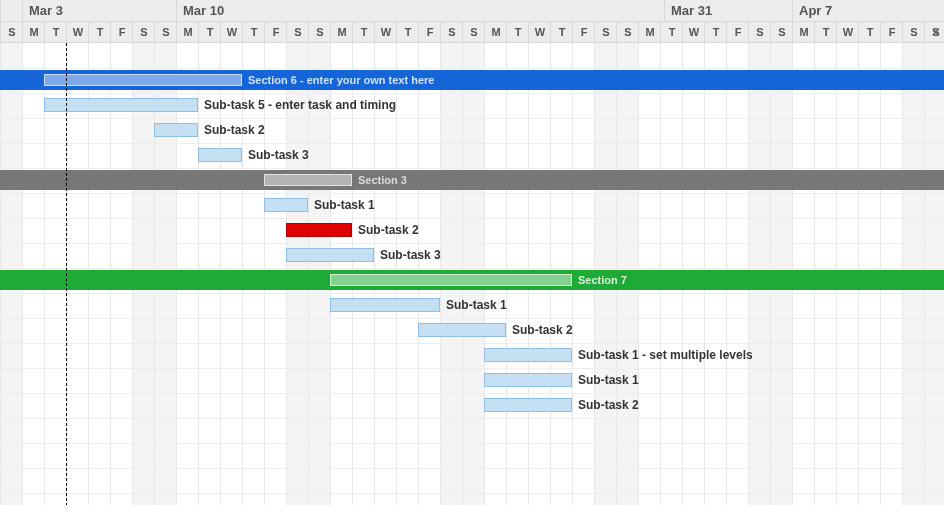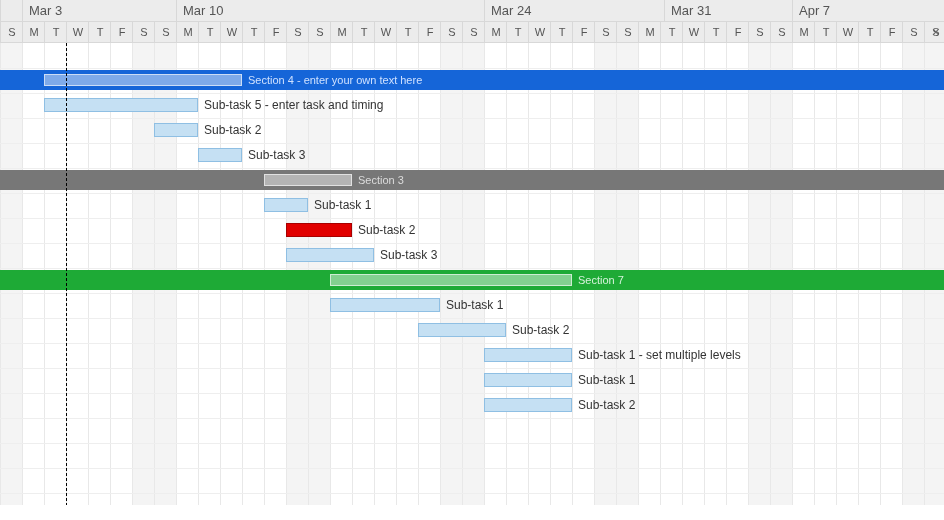--- a/index.html
+++ b/index.html
@@ -8,20 +8,21 @@
     font-family: -apple-system, "Helvetica Neue", Arial, sans-serif;
     font-size: 12px;
     color: #444;
     background: #fff;
   }
   .chart {
     position: relative;
     width: 944px;
     height: 505px;
     overflow: hidden;
+    font-weight: bold;
   }
   
   .header {
     position: relative;
     height: 42px;
     background: #ececec;
     border-bottom: 1px solid #d8d8d8;
   }
   .week-row, .day-row {
     position: relative;
@@ -132,21 +133,20 @@
   }
 </style>
 </head>
 <body>
 
 <div class="chart">
   <div class="header">
     <div class="week-row" id="week-row">
         <div class="week-cell" style="left: 22px; width: 154px;">Mar 3</div>
         <div class="week-cell" style="left: 176px; width: 154px;">Mar 10</div>
-        <div class="week-cell" style="left: 484px; width: 154px;">Mar 24</div>
         <div class="week-cell" style="left: 664px; width: 154px;">Mar 31</div>
         <div class="week-cell" style="left: 792px; width: 154px;">Apr 7</div>
         <div class="week-cell" style="left: 0px; width: 22px;"></div>
       </div>
     <div class="day-row" id="day-row">
         <div class="day-cell" style="left: 0px; width: 22px;">S</div>
         <div class="day-cell" style="left: 22px; width: 22px;">M</div>
         <div class="day-cell" style="left: 44px; width: 22px;">T</div>
         <div class="day-cell" style="left: 66px; width: 22px;">W</div>
         <div class="day-cell" style="left: 88px; width: 22px;">T</div>
@@ -252,21 +252,21 @@
         <div class="hrow" style="top: 350px;"></div>
         <div class="hrow" style="top: 375px;"></div>
         <div class="hrow" style="top: 400px;"></div>
         <div class="hrow" style="top: 425px;"></div>
         <div class="hrow" style="top: 450px;"></div>
         <div class="hrow" style="top: 475px;"></div>
       </div>
     <div id="rows">
         <div class="section-row blue" style="top: 27px;">
           <div class="section-bar" style="left: 44px; width: 198px;"></div>
-          <div class="section-label" style="left: 248px;">Section 4 - enter your own text here</div>
+          <div class="section-label" style="left: 248px;">Section 6 - enter your own text here</div>
         </div>
         <div class="task-bar" style="top: 55px; left: 44px; width: 154px;"></div>
         <div class="task-label" style="top: 55px; left: 204px;">Sub-task 5 - enter task and timing</div>
         <div class="task-bar" style="top: 80px; left: 154px; width: 44px;"></div>
         <div class="task-label" style="top: 80px; left: 204px;">Sub-task 2</div>
         <div class="task-bar" style="top: 105px; left: 198px; width: 44px;"></div>
         <div class="task-label" style="top: 105px; left: 248px;">Sub-task 3</div>
         <div class="section-row gray" style="top: 127px;">
           <div class="section-bar" style="left: 264px; width: 88px;"></div>
           <div class="section-label" style="left: 358px;">Section 3</div>

